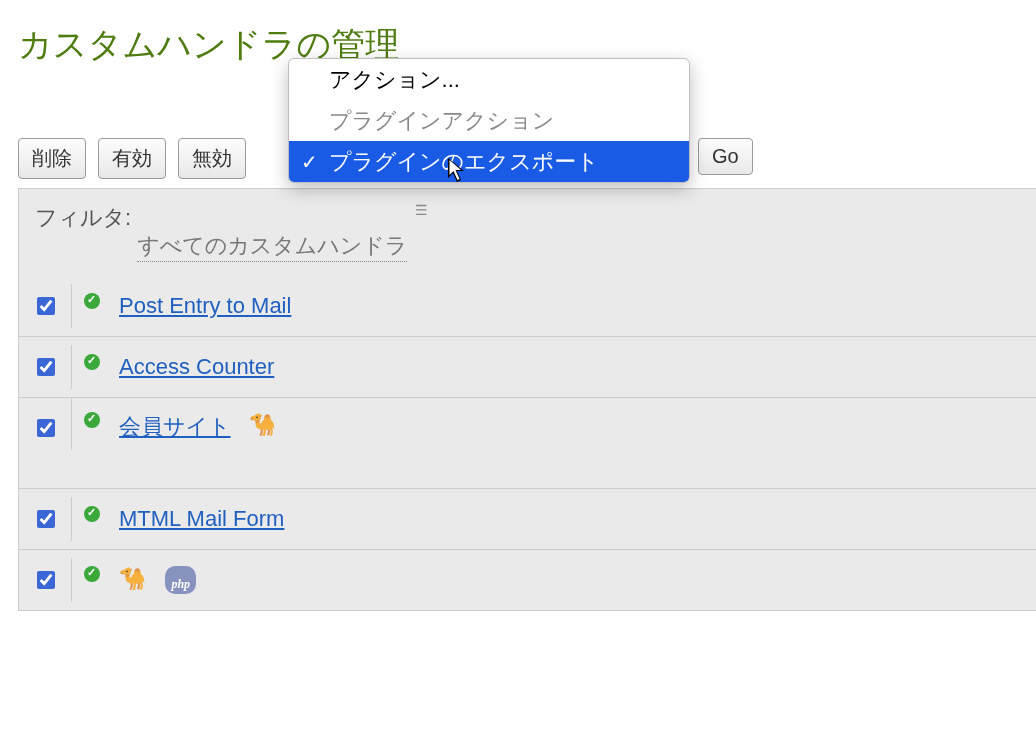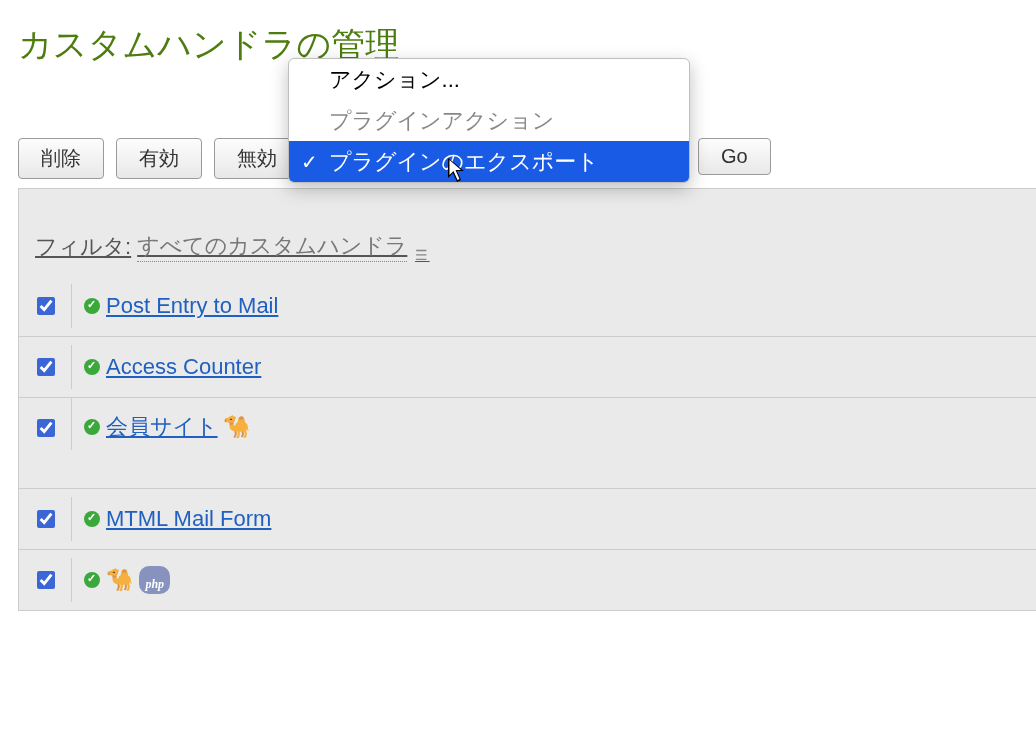--- a/index.html
+++ b/index.html
@@ -22,21 +22,21 @@
     color: #4d7c0f;
   }
   .toolbar {
     position: relative;
     margin-left: 18px;
     height: 80px;
   }
   .btn {
     display: inline-block;
     vertical-align: middle;
-    padding: 6px 22px;
+    padding: 6px 13px;
     font-size: 20px;
     color: #333;
     background: linear-gradient(#fdfdfd,#e8e8e8);
     border: 1px solid #9a9a9a;
     border-radius: 4px;
     margin-right: 12px;
     cursor: pointer;
   }
 
   .toolbar-row {
@@ -102,23 +102,22 @@
     border: 1px solid #ccc;
     border-right: none;
     border-bottom: none;
     background: #eaeaea;
   }
   .filter-bar {
     padding: 14px 16px;
     font-size: 22px;
     color: #555;
     display: flex;
-    align-items: flex-end;
+    align-items: flex-start;
     gap: 6px;
-    text-decoration: underline;
   }
   .filter-link {
     color: #777;
     border-bottom: 1px dotted #888;
     cursor: pointer;
     margin-top: 28px;
   }
   .list-icon {
     display:inline-block;
     width:18px;
@@ -153,22 +152,21 @@
     display: flex;
     border-bottom: 1px solid #ccc;
     background: #eaeaea;
     align-items: center;
     min-height: 60px;
   }
   .row .col-check { border-right: 1px solid #ccc; }
   .row .col-name {
     font-weight: 400;
     display:flex;
-    align-items:center;
-    gap:6px;
+    gap:19px;
   }
   .row-tall { min-height: 90px; align-items: flex-start; }
   .row-tall .col-name { padding-top: 14px; }
   .row-tall .col-check { align-items:flex-start; padding-top:18px; }
 
   .status-dot {
     width: 16px;
     height: 16px;
     border-radius: 50%;
     background: #3aa83a;

